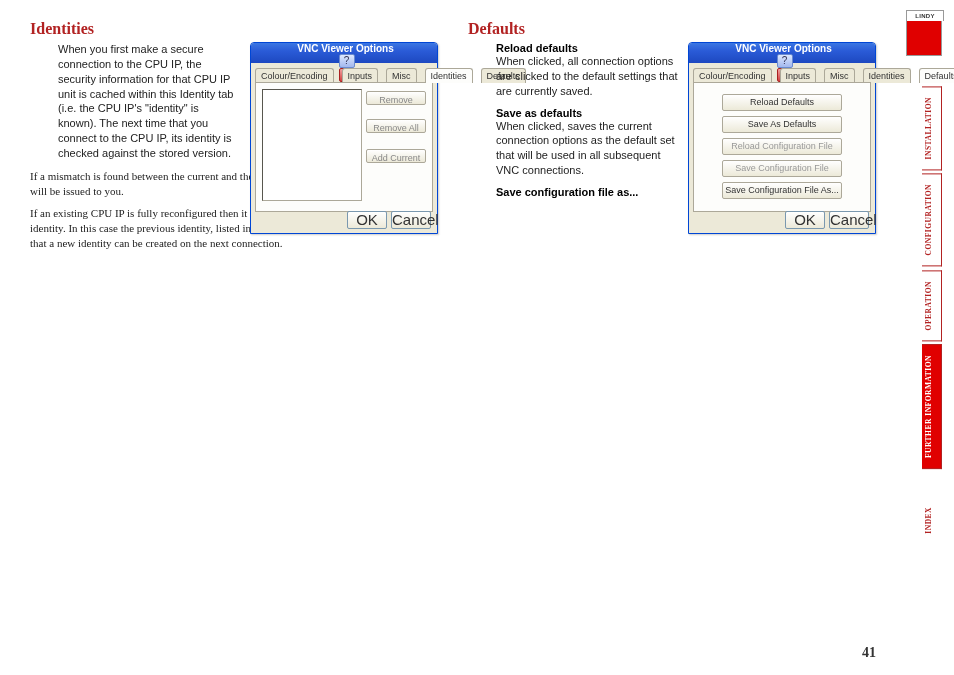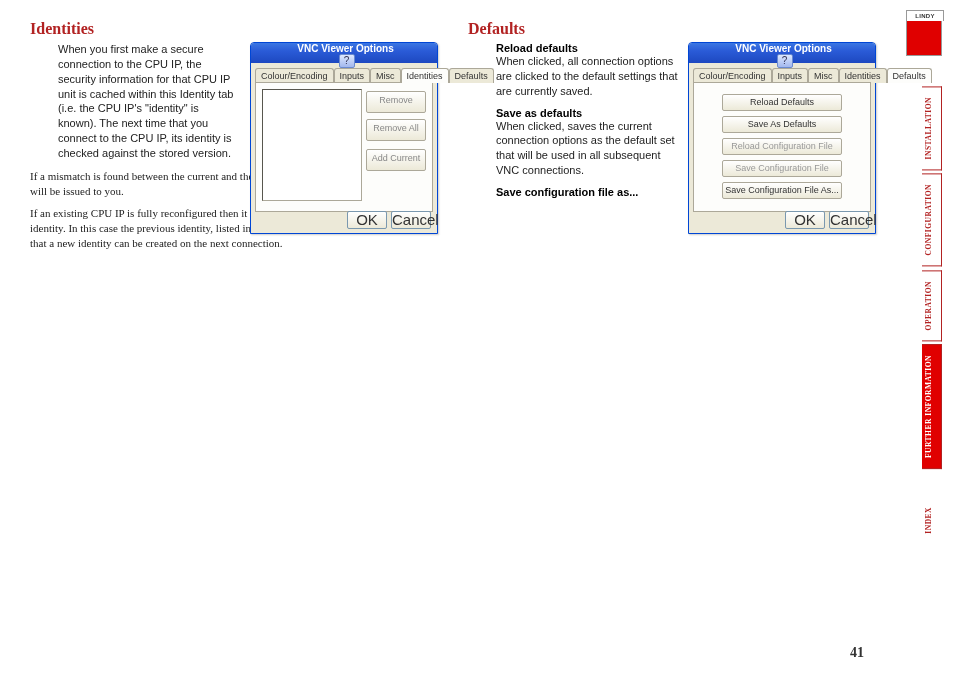--- a/index.html
+++ b/index.html
@@ -79,21 +79,21 @@
     border-radius: 2px;
     color: #fff;
     text-align: center;
     line-height: 12px;
     font-size: 10px;
     cursor: default;
   }
   .titlebtn.help { background: linear-gradient(#dde8ff,#a3b8ee); border-color:#6a8ad0; color:#335; }
   .tabbar {
     display: flex;
-    gap: 0;
+    gap: 8px;
     margin: 4px 4px 0 4px;
     font-size: 9px;
   }
   .tab {
     padding: 2px 5px;
     background: #ece9d8;
     border: 1px solid #aca899;
     border-bottom: none;
     border-radius: 3px 3px 0 0;
     position: relative;
@@ -112,21 +112,21 @@
     position: relative;
   }
   .listbox {
     position: absolute; left: 6px; top: 6px;
     width: 100px; height: 112px;
     background: #fff;
     border: 1px inset #aca899;
   }
   .dlgbtn {
     position: absolute; right: 6px;
-    width: 60px; height: 22px;
+    width: 60px; height: 14px;
     background: linear-gradient(#fff,#ece9d8);
     border: 1px solid #aca899;
     border-radius: 2px;
     font-size: 9px;
     text-align: center;
     line-height: 16px;
     color: #888;
   }
   .bottomrow {
     position: absolute; bottom: 4px; right: 6px;
@@ -197,21 +197,21 @@
     margin-bottom: 3px;
     color: #b22222;
     background: #fff;
     cursor: default;
     font-family: Georgia, serif;
   }
   .navtab.active { background: #e00000; color: #fff; }
   .navtab.index { border: none; margin-top: 25px; }
   .page-number {
     position: absolute;
-    right: 90px;
+    right: 78px;
     bottom: 14px;
     font-size: 14px;
     font-weight: bold;
     font-family: Georgia, serif;
   }
 </style>
 </head>
 <body>
 
 <div class="page">

